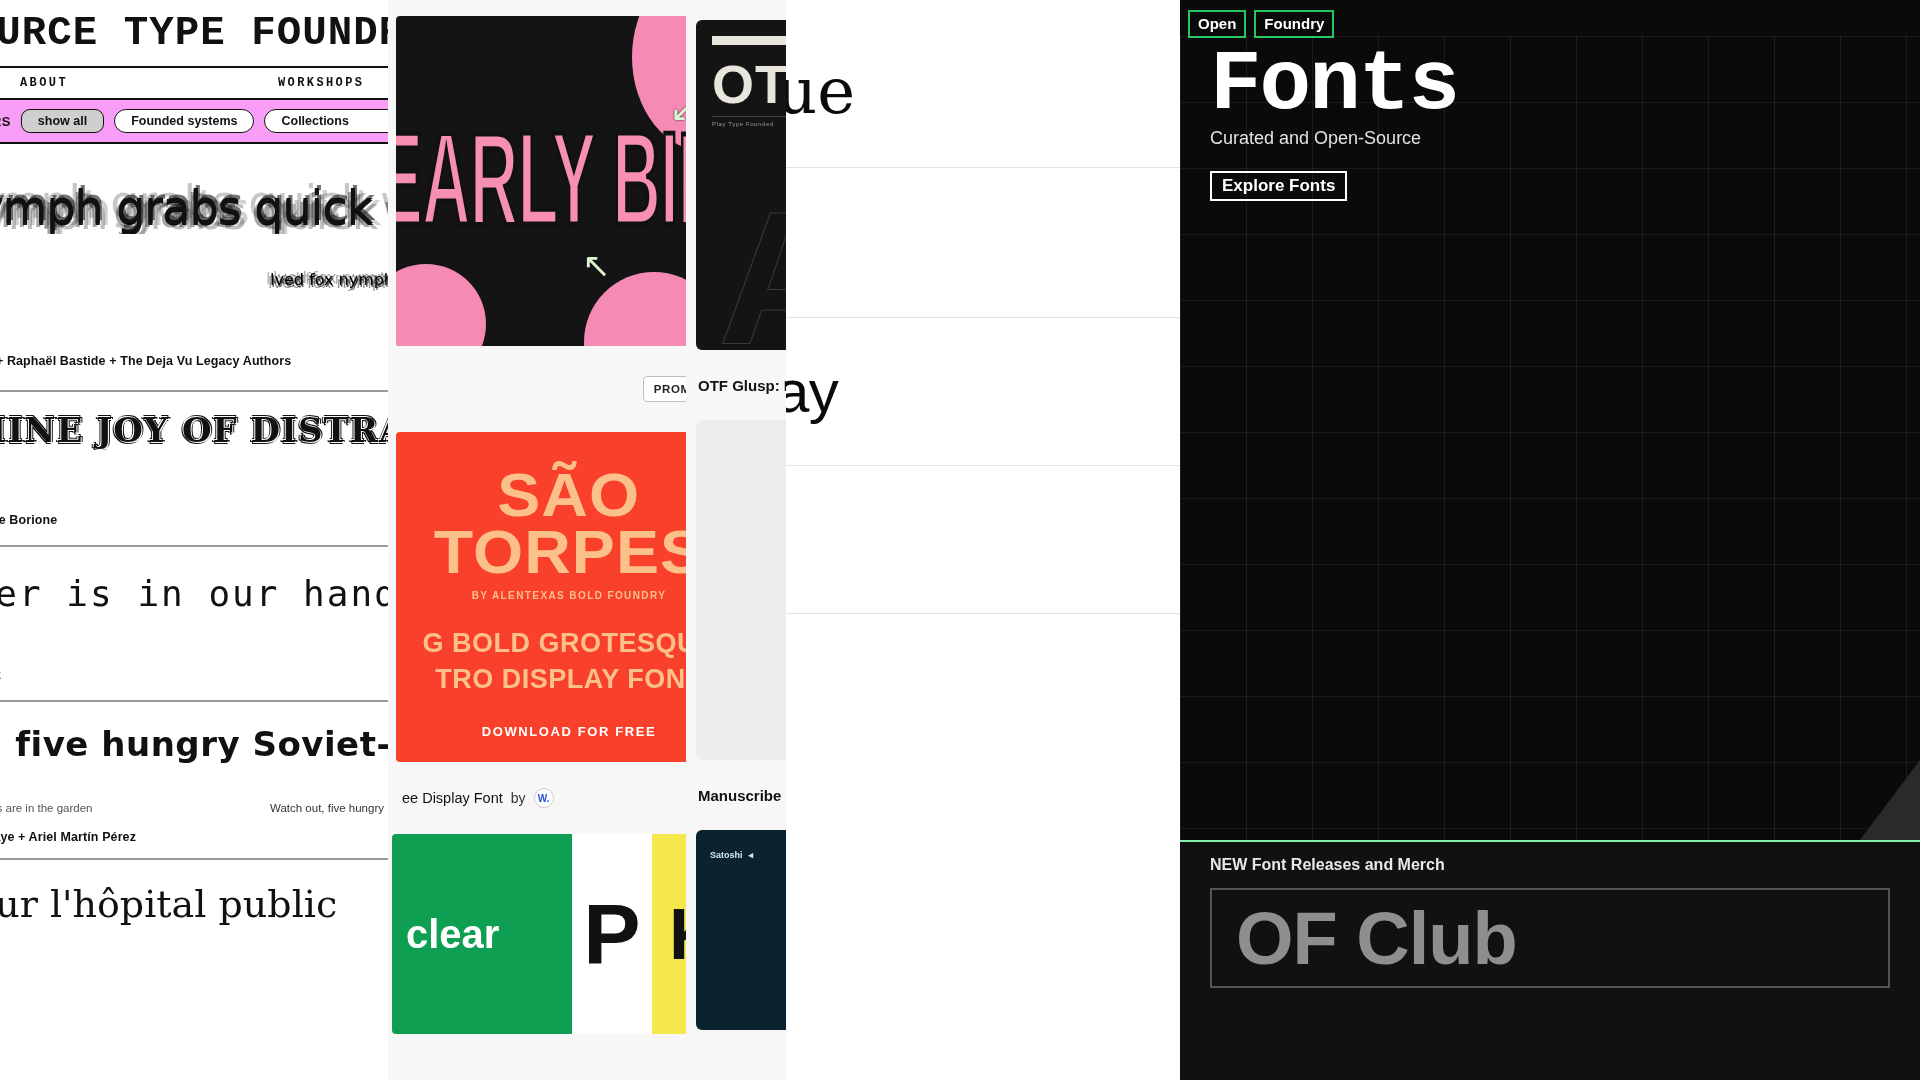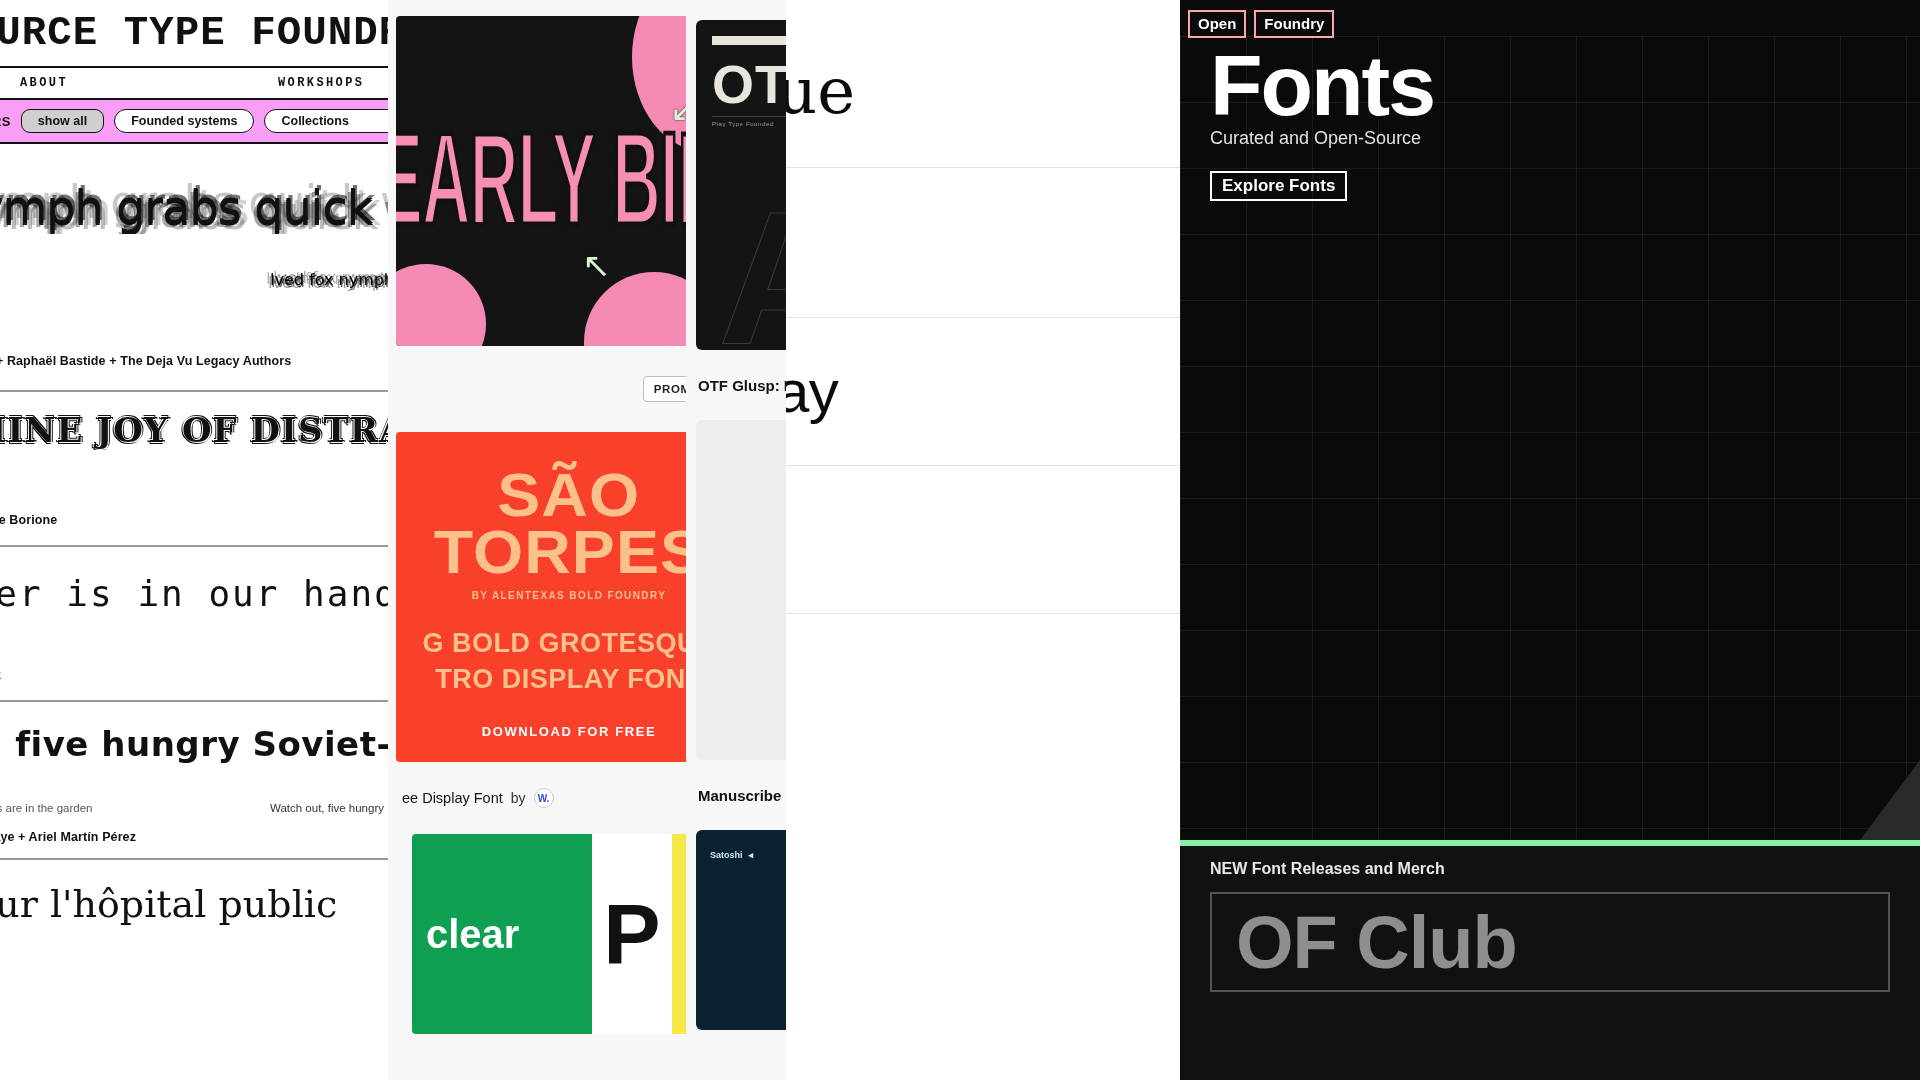--- a/index.html
+++ b/index.html
@@ -156,21 +156,21 @@
     height: 72px; display: flex; align-items: center; gap: 8px; padding-left: 10px;
   }
   .p2-cap2 .t { font-size: 14.5px; font-weight: 400; color: #111; white-space: nowrap; }
   .p2-cap2 .by { font-size: 14px; font-weight: 400; color: #333; }
   .avatar-w {
     width: 20px; height: 20px; border-radius: 50%; background: #fff;
     border: 1px solid #ccc; display: flex; align-items: center; justify-content: center;
     font-size: 10px; font-weight: 700; color: #2b4fd6;
   }
   .card-green {
-    position: relative; width: 346px; height: 200px; margin-left: 20px;
+    position: relative; width: 346px; height: 200px; margin-left: 0;
     background: #0f9f53; border-radius: 4px; overflow: hidden; display: flex;
   }
   .cg-left { flex: 0 0 180px; display: flex; align-items: center; padding-left: 14px; }
   .cg-left span { color: #fff; font-size: 40px; font-weight: 700; }
   .cg-mid {
     flex: 1; background: #fff; display: flex; align-items: center; justify-content: center;
   }
   .cg-mid span { font-size: 86px; font-weight: 700; color: #111; }
   .cg-right { flex: 0 0 86px; background: #f6e84a; display: flex; align-items: center; justify-content: center; }
   .cg-right span { font-size: 72px; font-weight: 700; color: #111; }
@@ -237,48 +237,48 @@
   .f-geo    { font-family: "Liberation Sans", sans-serif; font-size: 60px; font-weight: 400; letter-spacing: -.5px; }
   .f-geo2   { font-family: "Liberation Sans", sans-serif; font-size: 58px; font-weight: 400; letter-spacing: 0px; }
 
   
   .panel5 {
     position: absolute; left: 1180px; top: 0; width: 740px; height: 1080px;
     background: #0a0a0a; z-index: 5; overflow: hidden;
   }
   .p5-chipbar { display: flex; gap: 8px; padding: 10px 0 0 8px; }
   .chip {
-    border: 2px solid #fca5a5; background: #0a0a0a; color: #fff;
+    border: 2px solid #22c55e; background: #0a0a0a; color: #fff;
     font-size: 15px; font-weight: 700; padding: 2px 8px; line-height: 1.3;
   }
   .p5-grid {
     position: absolute; left: 0; top: 36px; right: 0; bottom: 0;
     background-image:
       linear-gradient(to right, rgba(255,255,255,.07) 1px, transparent 1px),
       linear-gradient(to bottom, rgba(255,255,255,.07) 1px, transparent 1px);
     background-size: 66px 66px;
   }
   .p5-hero { position: absolute; left: 30px; top: 42px; }
   .p5-title {
-    font-family: Liberation Sans, sans-serif;
+    font-family: Liberation Mono, monospace;
     font-size: 86px; font-weight: 700; color: #fff; letter-spacing: -2px; line-height: 1;
   }
   .p5-tag { margin-top: 0; font-size: 18px; color: #e3e3e3; }
   .p5-cta {
     margin-top: 22px; display: inline-block;
     border: 2px solid #fff; color: #fff; font-size: 17px; font-weight: 700;
     padding: 3px 10px;
   }
   .p5-corner {
     position: absolute; right: 0; bottom: 160px; width: 0; height: 0;
     border-left: 120px solid transparent; border-bottom: 160px solid #2a2a2a;
   }
   .p5-footer {
     position: absolute; left: 0; right: 0; bottom: 0; height: 240px;
-    background: #111; border-top: 6px solid #86efac; padding: 14px 30px 0 30px;
+    background: #111; border-top: 2px solid #86efac; padding: 14px 30px 0 30px;
   }
   .p5-foot-label { font-size: 16px; font-weight: 700; color: #e8e8e8; }
   .p5-ofclub {
     margin-top: 14px; border: 2px solid #555;
     height: 100px; display: flex; align-items: center; padding-left: 24px;
   }
   .p5-ofclub span {
     font-family: "Liberation Sans", sans-serif;
     font-size: 74px; font-weight: 700; color: #8e8e8e; letter-spacing: -1px;
   }

